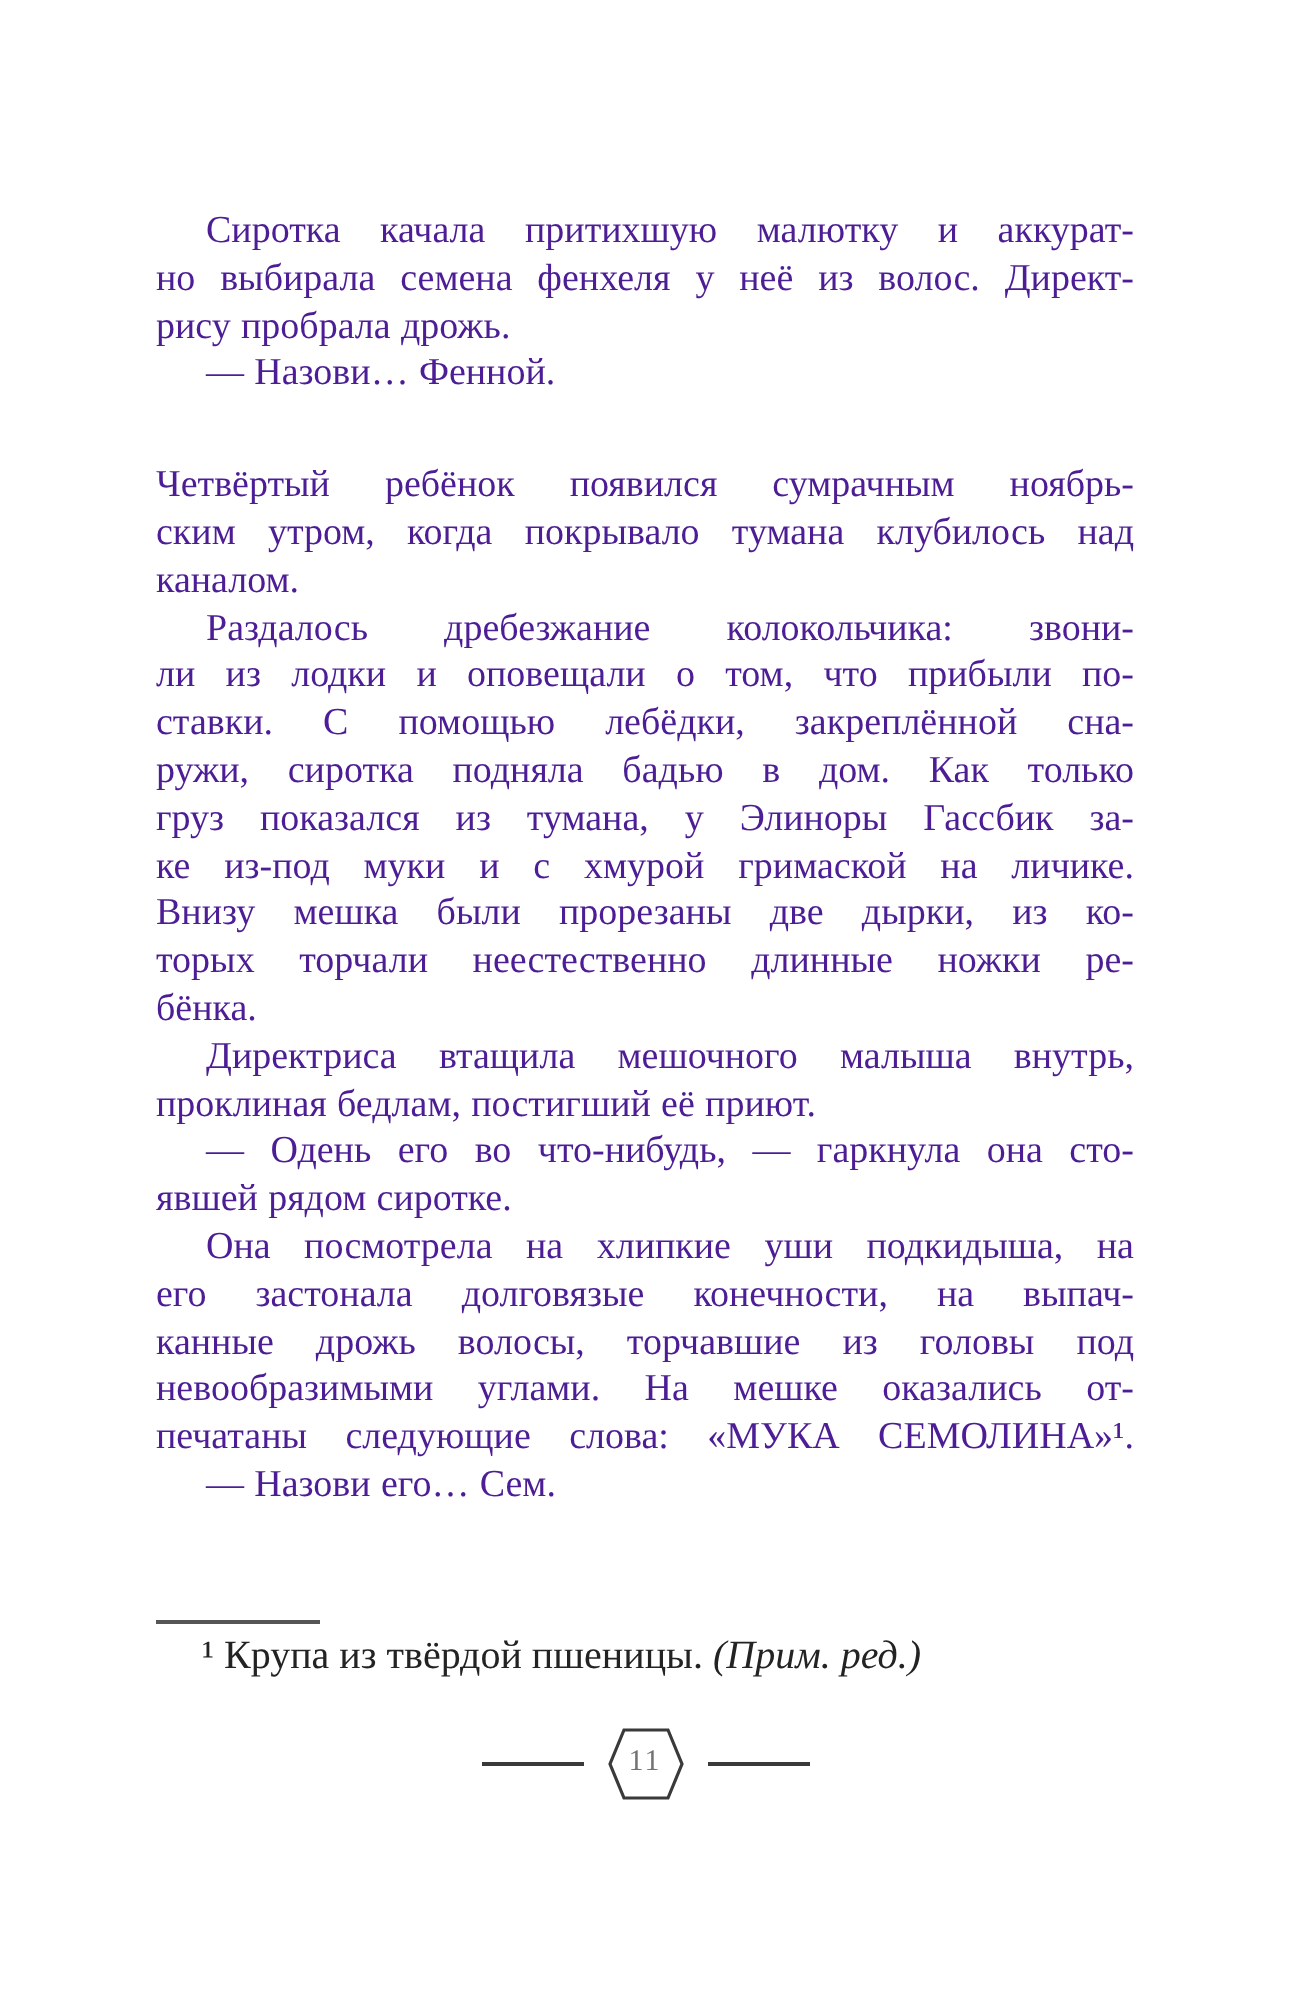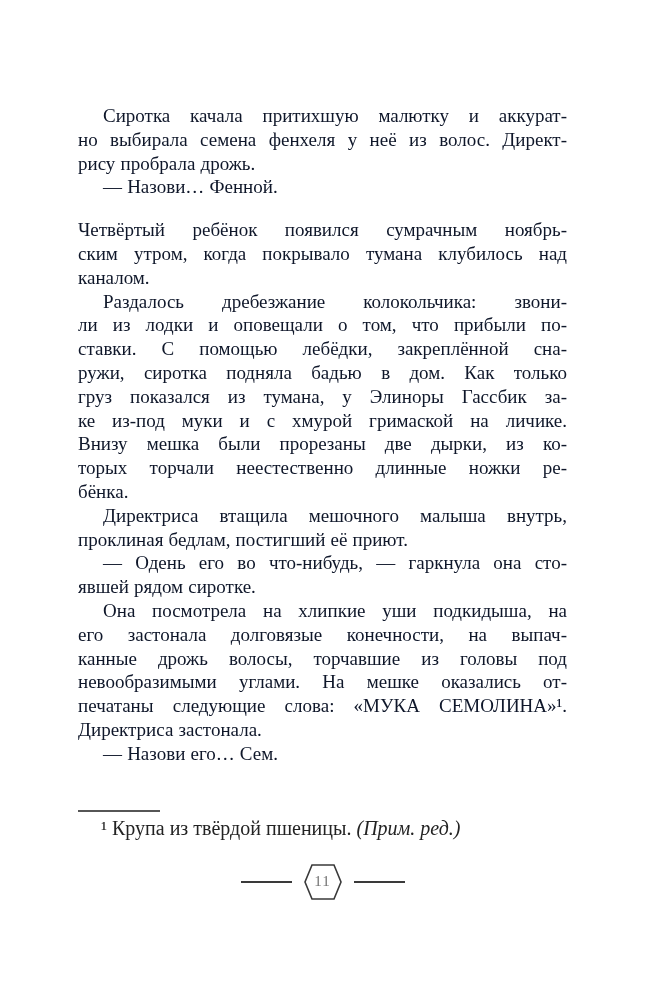--- a/index.html
+++ b/index.html
@@ -16,26 +16,26 @@
     font-family: "Liberation Serif", "DejaVu Serif", serif;
     color: #232323;
   }
   .body-text {
     position: absolute;
     left: 78px;
     top: 104px;
     width: 489px;
   }
   .section + .section {
-    margin-top: 19px;
+    margin-top: 32px;
   }
   .line {
     font-size: 19px;
     line-height: 23.8px;
-    color: #0f172a;
+    color: #4c1d95;
     text-align: justify;
     text-align-last: justify;
     word-spacing: 0.02em;
   }
   .line.end {
     text-align-last: left;
   }
   .line.ind {
     text-indent: 25px;
   }
@@ -132,21 +132,20 @@
         <div class="line end">бёнка.</div>
         <div class="line ind">Директриса втащила мешочного малыша внутрь,</div>
         <div class="line end">проклиная бедлам, постигший её приют.</div>
         <div class="line ind">— Одень его во что-нибудь, — гаркнула она сто-</div>
         <div class="line end">явшей рядом сиротке.</div>
         <div class="line ind">Она посмотрела на хлипкие уши подкидыша, на</div>
         <div class="line">его застонала долговязые конечности, на выпач-</div>
         <div class="line">канные дрожь волосы, торчавшие из головы под</div>
         <div class="line">невообразимыми углами. На мешке оказались от-</div>
         <div class="line">печатаны следующие слова: «МУКА СЕМОЛИНА»¹.</div>
-        <div class="line end">Директриса застонала.</div>
         <div class="line end ind">— Назови его… Сем.</div>
       </div>
     </div>
 
   <div class="footnote-rule"></div>
 
   <div class="footnote"><span>¹</span> <span>Крупа из твёрдой пшеницы.</span> <span class="fn-attr">(Прим. ред.)</span></div>
 
   <div class="ornament">
     <span class="orn-dash"></span>

